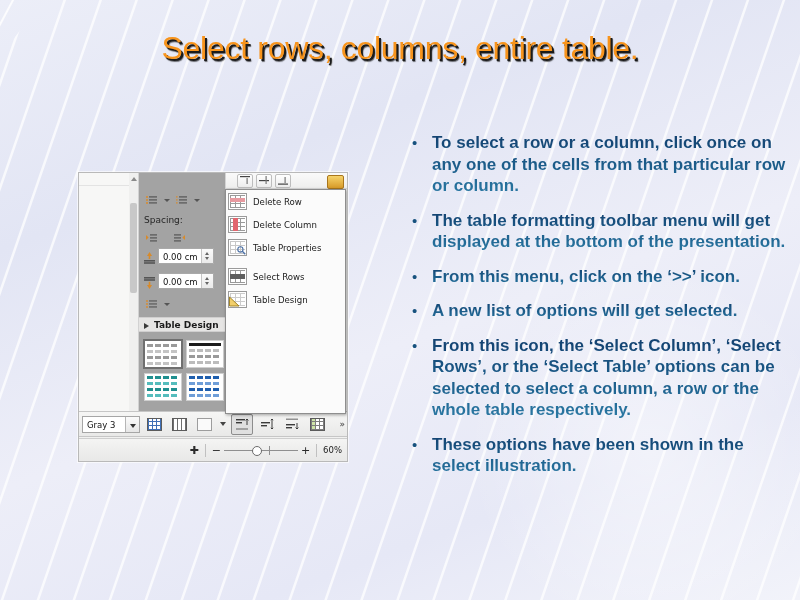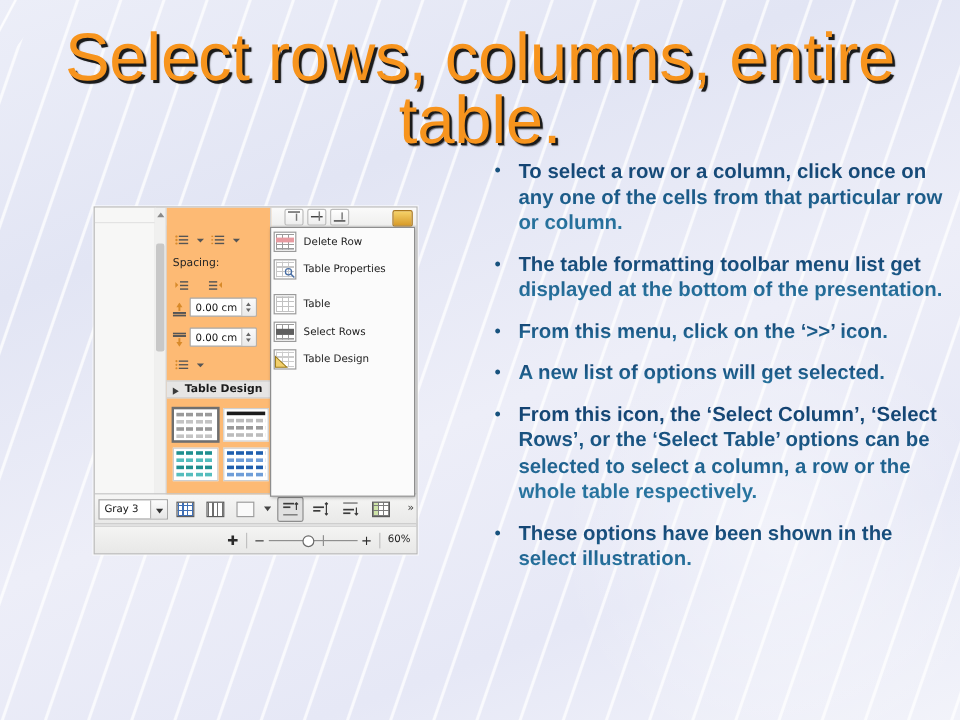--- a/index.html
+++ b/index.html
@@ -43,21 +43,21 @@
     background: radial-gradient(circle at 50% 50%, rgba(255,255,255,0.45) 0%, rgba(255,255,255,0.0) 62%);
     pointer-events: none;
   }
 
   
   #title {
     position: absolute;
     left: 40px; top: 22px;
     width: 720px;
     text-align: center;
-    font-size: 56px;
+    font-size: 32px;
     line-height: 52px;
     font-weight: normal;
     color: #F7941D;
     text-shadow: 2px 2px 0 #1b1b1b, 2.5px 2.5px 1px rgba(0,0,0,0.55);
     letter-spacing: -0.3px;
     z-index: 6;
   }
 
   
   #body {
@@ -124,21 +124,21 @@
   }
   .vscroll .thumb { position:absolute; left:1px; top:30px; width:7px; height:90px; background:#c8c8c8; border-radius:2px;}
   .vscroll .arrow { position:absolute; left:2px; width:0;height:0;}
   .vscroll .up { top:4px; border-left:3px solid transparent;border-right:3px solid transparent;border-bottom:4px solid #8a8a8a;}
   .vscroll .dn { bottom:4px; border-left:3px solid transparent;border-right:3px solid transparent;border-top:4px solid #8a8a8a;}
 
   
   .sidebar {
     position: absolute; left: 60px; top: 0;
     width: 86px; height: 248px;
-    background: #fdba74;
+    background: #a3a3a3;
     border-right: 1px solid #d4d4d4;
   }
   .sb-row { position:absolute; left:4px; display:flex; gap:3px; align-items:center;}
   .mini-btn {
     width: 17px; height: 14px;
     background: linear-gradient(180deg,#fdfdfd,#ececec);
     border: 1px solid #c2c2c2; border-radius: 2px;
     display:flex; align-items:center; justify-content:center;
   }
   .mini-btn.flat { background:transparent; border:none; }
@@ -291,21 +291,21 @@
 
   <div id="body">
 
     <div class="bullet-row">
       <span class="bullet-dot">•</span>
       <span class="bullet-text">To select a row or a column, click once on any one of the cells from that particular row or column.</span>
     </div>
 
     <div class="bullet-row">
       <span class="bullet-dot">•</span>
-      <span class="bullet-text">The table formatting toolbar menu list get displayed at the bottom of the presentation.</span>
+      <span class="bullet-text">The table formatting toolbar menu will get displayed at the bottom of the presentation.</span>
     </div>
 
     <div class="bullet-row">
       <span class="bullet-dot">•</span>
       <span class="bullet-text">From this menu, click on the ‘&gt;&gt;’ icon.</span>
     </div>
 
     <div class="bullet-row">
       <span class="bullet-dot">•</span>
       <span class="bullet-text">A new list of options will get selected.</span>
@@ -520,40 +520,41 @@
 
 
       <div class="ctx-item">
         <span class="ic">
           <span class="grid"></span>
             <span class="hlr" style="top:4px; background:#e79aa0;"></span>
         </span>
         <span class="ctx-label">Delete Row</span>
       </div>
 
+      <div class="ctx-item">
+        <span class="ic">
+          <span class="grid"></span>
+            <span class="hl" style="left:4px; background:#e2666f;"></span>
+        </span>
+        <span class="ctx-label">Delete Column</span>
+      </div>
 
       <div class="ctx-item">
         <span class="ic">
           <span class="grid" style="opacity:.55"></span>
           <svg width="9" height="9" viewBox="0 0 9 9" style="position:absolute;right:0;bottom:0;">
               <circle cx="3.4" cy="3.4" r="2.6" fill="none" stroke="#4a6fa5" stroke-width="1.1"></circle>
               <line x1="5.3" y1="5.3" x2="8.3" y2="8.3" stroke="#4a6fa5" stroke-width="1.3"></line>
             </svg>
         </span>
         <span class="ctx-label">Table Properties</span>
       </div>
 
       <div class="ctx-sep"></div>
 
-      <div class="ctx-item">
-        <span class="ic">
-          <span class="grid" style="opacity:.6"></span>
-        </span>
-        <span class="ctx-label">Table</span>
-      </div>
 
 
 
       <div class="ctx-item">
         <span class="ic">
           <span class="grid"></span>
             <span class="hlr" style="top:5px; height:5px; background:#5f5f5f;"></span>
         </span>
         <span class="ctx-label">Select Rows</span>
       </div>

